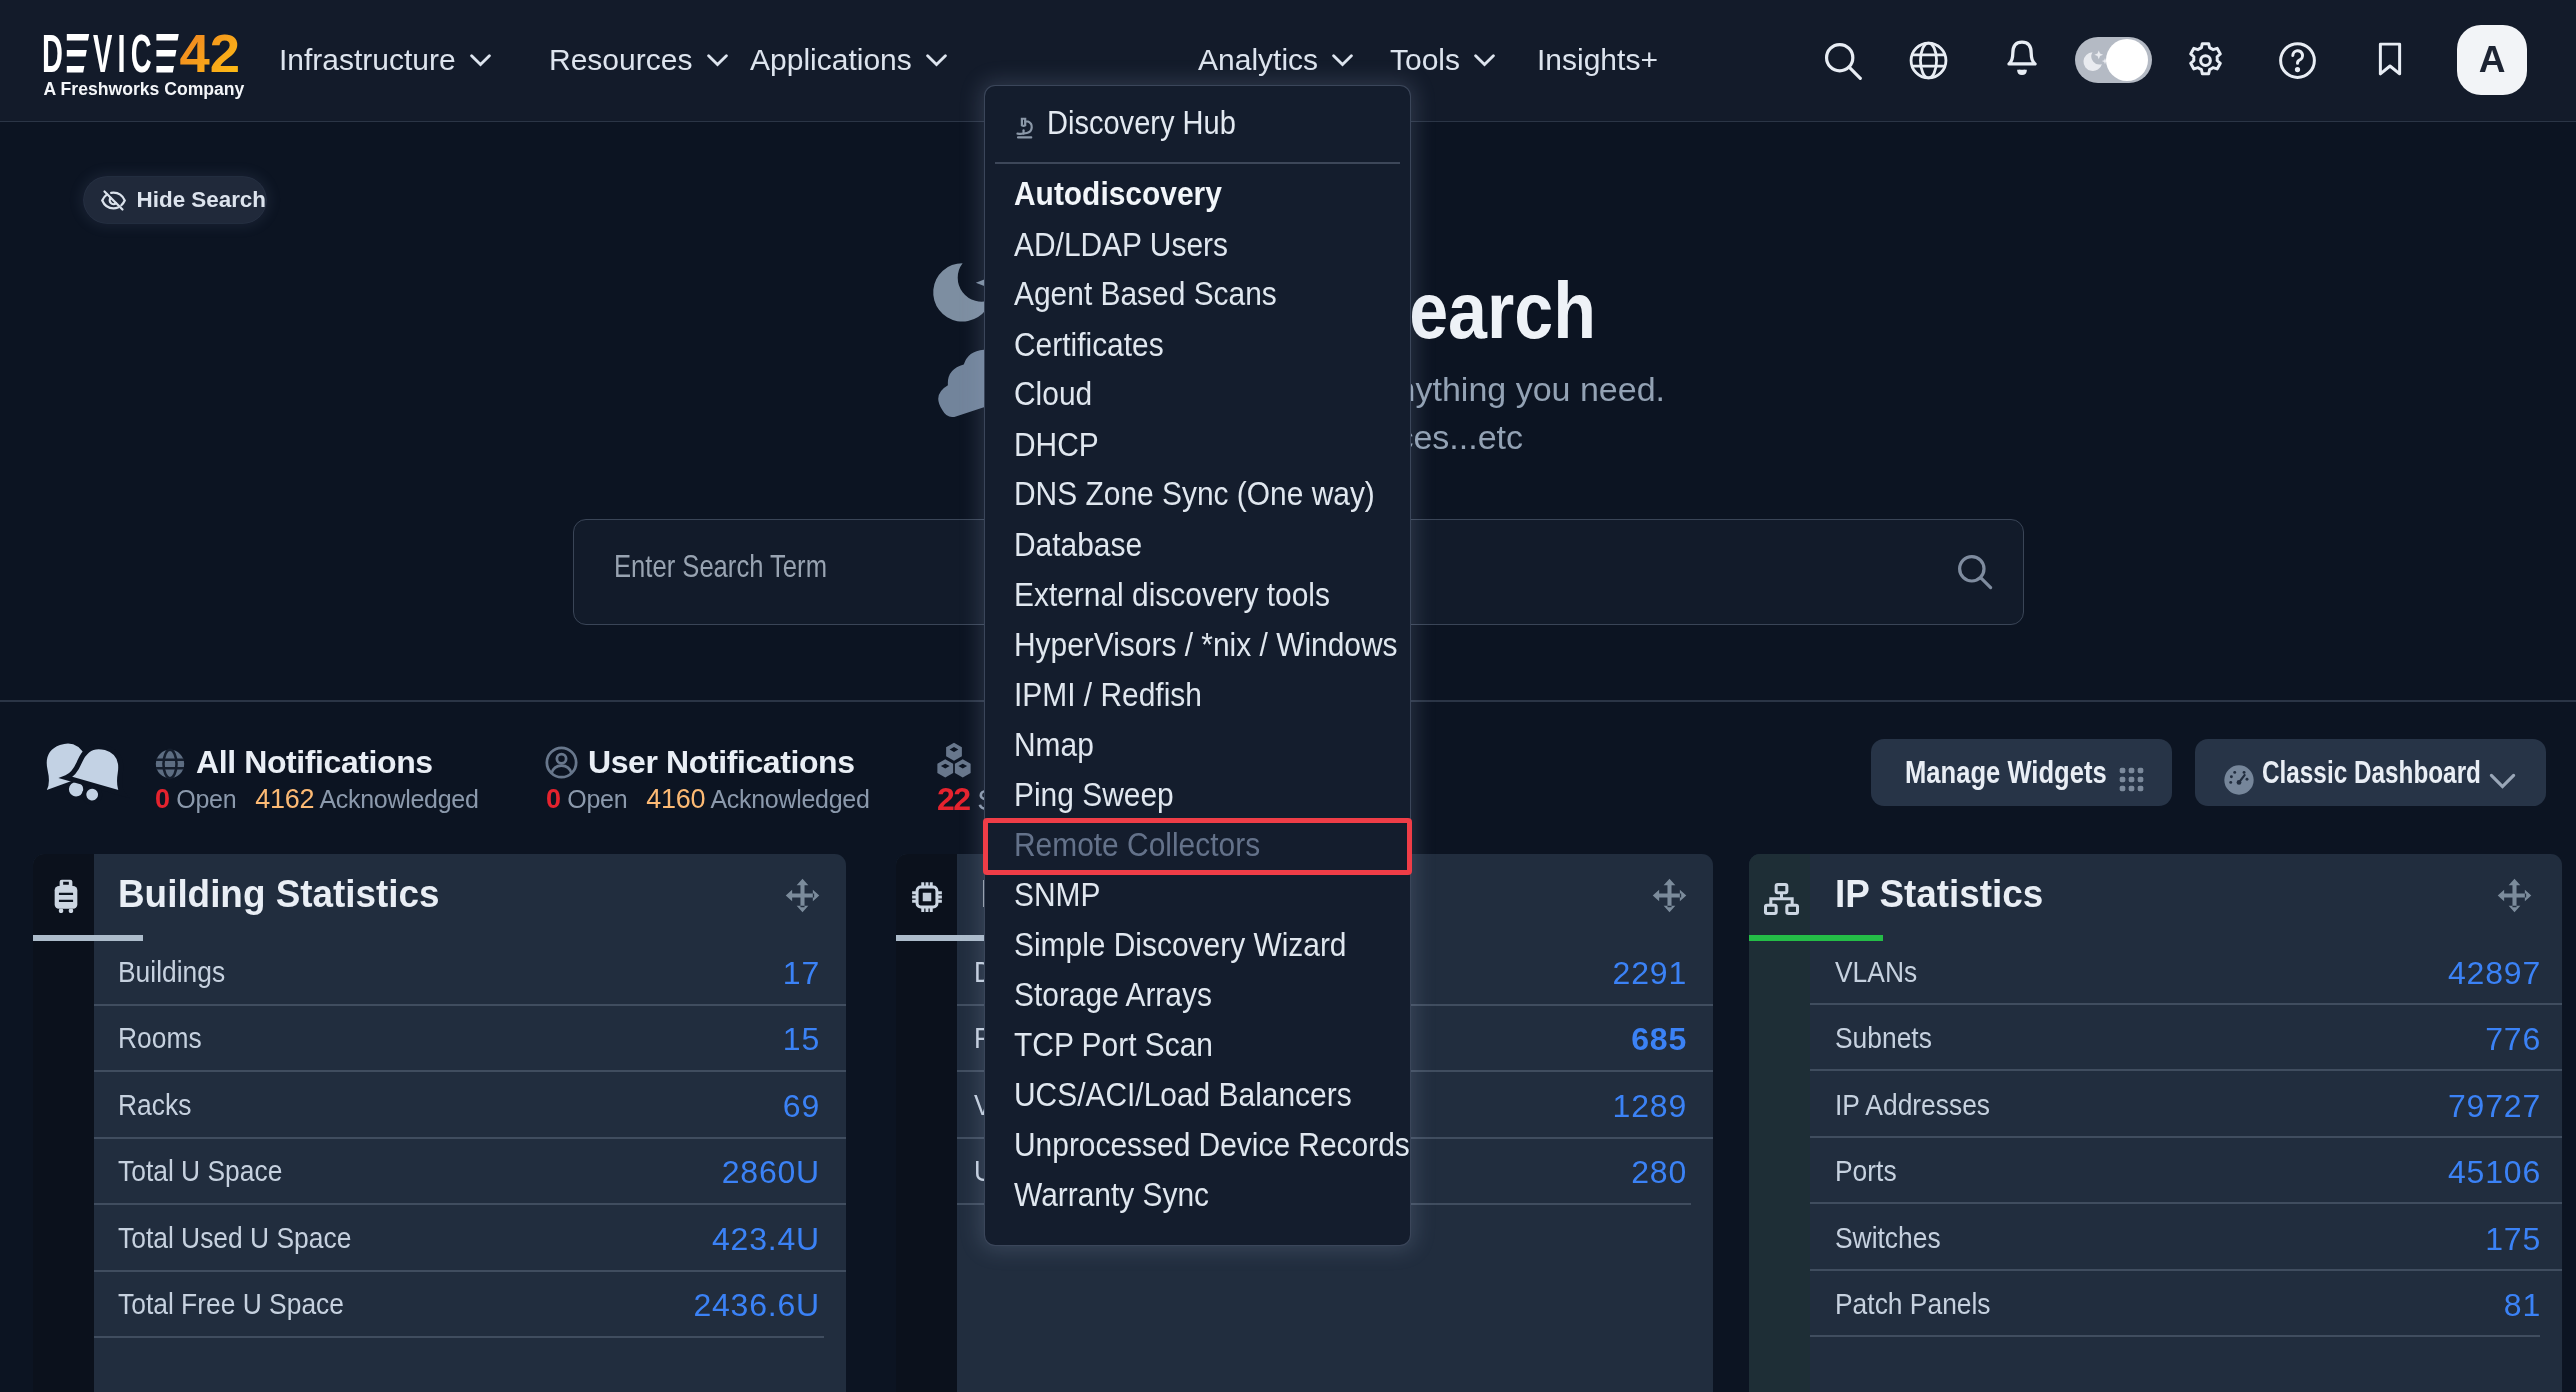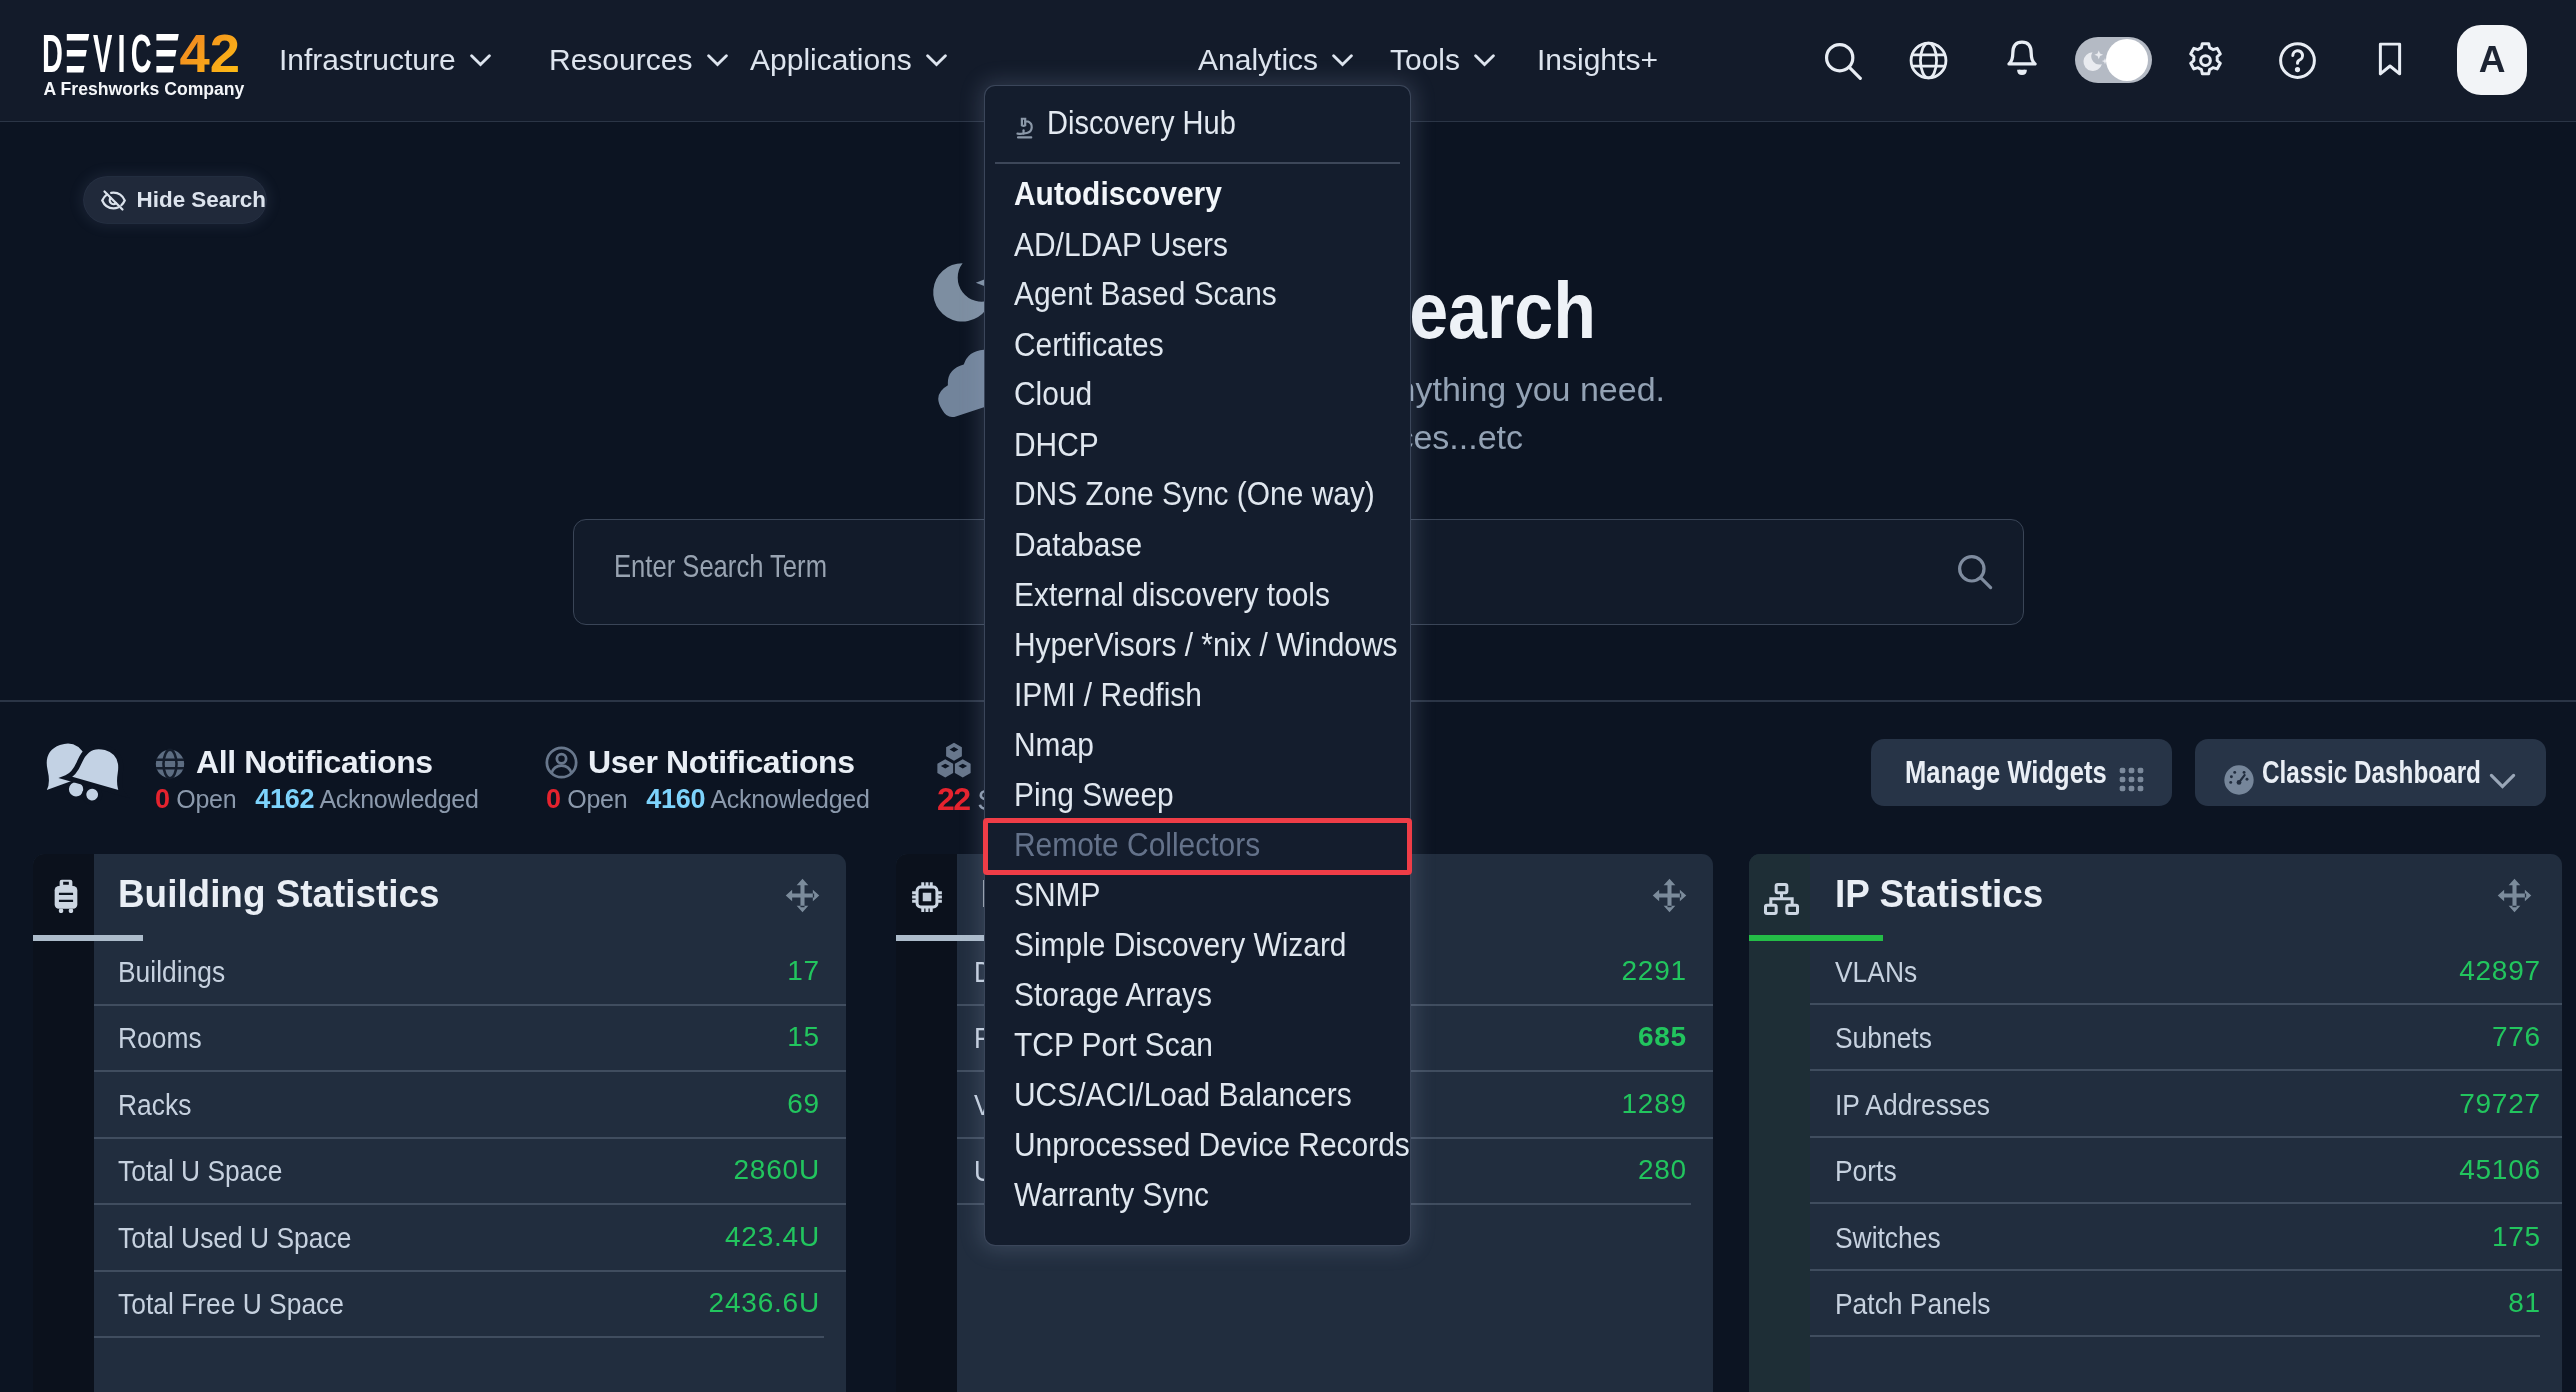--- a/index.html
+++ b/index.html
@@ -24,33 +24,33 @@
   #searchbox .sic { position:absolute; right:27px; top:30px; }
 
   
   #sep { position:absolute; left:0; top:700px; width:2576px; height:1.6px; background:#2b3546; }
 
   
   .ntitle { position:absolute; color:#e9eef5; font-size:32px; font-weight:700; letter-spacing:-0.4px; white-space:nowrap; }
   .ncounts { position:absolute; font-size:25px; color:#8b99ac; white-space:nowrap; letter-spacing:-0.3px; }
   .ncounts b { font-size:27px; }
   .ncounts b.red { color:#e5232e; font-weight:700; }
-  .ncounts b.grn { color:#7dd3fc; font-weight:700;text-align:center; }
+  .ncounts b.grn { color:#fdba74; font-weight:400;text-align:center; }
   .gap24 { display:inline-block; width:19px; }
 
   .btn { position:absolute; top:739px; height:67px; background:#273447; border-radius:13px; color:#e9eef5; }
   .btxt { position:absolute; top:50%; font-size:32px; font-weight:700; white-space:nowrap; transform:translateY(-52%) scaleX(.84); transform-origin:left center; }
 
   
   .card { position:absolute; top:854px; height:652px; background:#212d3e; border-radius:11.2px; overflow:hidden; }
   .card .strip { position:absolute; left:0; top:0; width:61px; height:100%; background:#0b111c; }
   .card .accent { position:absolute; left:0; top:81px; height:6.4px; }
   .ctitle { position:absolute; color:#e9eef5; font-size:38px; font-weight:700; white-space:nowrap; transform:scaleX(.97); transform-origin:left top; }
   .crow-label { position:absolute; color:#c6d1df; font-size:30px; white-space:nowrap; transform:scaleX(.88); transform-origin:left top; }
-  .crow-val { position:absolute; color:#22c55e; font-size:28px; letter-spacing:0.8px; white-space:nowrap; }
+  .crow-val { position:absolute; color:#3b82f6; font-size:32px; letter-spacing:0.8px; white-space:nowrap; }
   .csep { position:absolute; height:1.6px; background:rgba(148,163,184,.28); }
 
   
   #dropdown { position:absolute; left:984px; top:85px; width:427px; height:1161px; background:#141d2d; border-radius:11.2px; border:0.8px solid rgba(160,180,210,.28); box-shadow:0 0 21px 3.2px rgba(170,190,220,.18); z-index:20; }
   .mi { position:absolute; left:29px; color:#e0e7ef; font-size:34px; white-space:nowrap; transform:translateY(calc(-50% - 3.2px)) scaleX(.88); transform-origin:left center; }
   #redrect { position:absolute; left:-2.4px; top:732px; width:429px; height:57px; border:5.6px solid #ef3d47; border-radius:4px; z-index:25; }
 </style>
 </head>
 <body>
 

